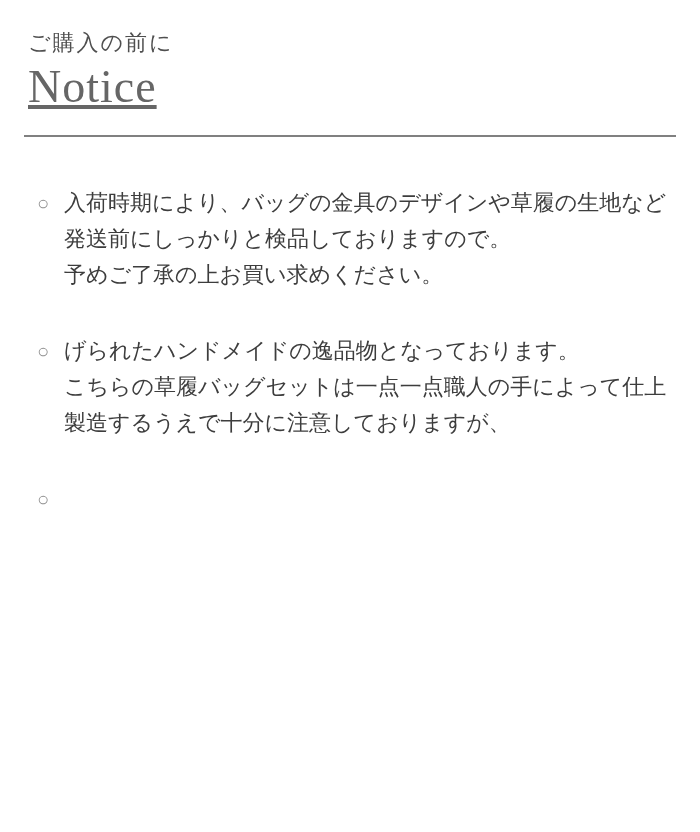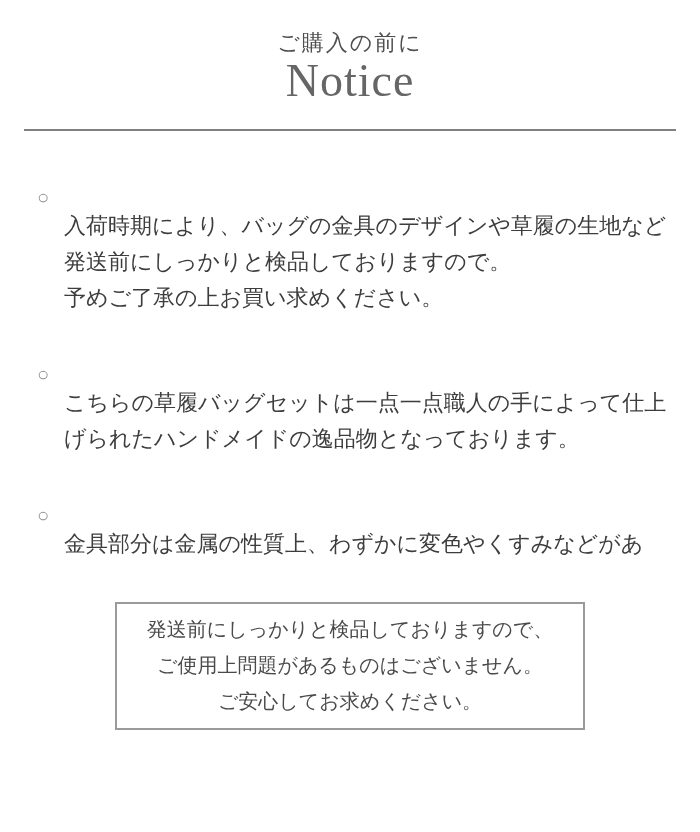--- a/index.html
+++ b/index.html
@@ -11,35 +11,37 @@
     position: relative;
     width: 700px;
     height: 832px;
     background: #ffffff;
     overflow: hidden;
     font-family: "Liberation Sans", "DejaVu Sans", sans-serif;
   }
   
   .header {
     padding-top: 30px;
-    text-align: center;
+    padding-left: 28px;
   }
   .header-subtitle {
     font-family: "Liberation Serif", "DejaVu Serif", serif;
     font-size: 22px;
     line-height: 26px;
     letter-spacing: 2px;
     color: #4f4f4f;
   }
   .header-title {
     font-family: "Liberation Serif", "DejaVu Serif", serif;
     font-size: 46px;
     line-height: 50px;
+    margin-top: 6px;
     letter-spacing: 1px;
     color: #666666;
+    text-decoration: underline;
   }
   .divider {
     width: 652px;
     margin: 23px auto 0 auto;
     border: none;
     border-top: 2px solid #808080;
     height: 0;
   }
   
   .notices {
@@ -55,21 +57,20 @@
   }
   .notice-marker {
     flex: 0 0 27px;
     width: 27px;
     font-size: 20px;
     line-height: 36px;
     color: #8f8f8f;
   }
   .notice-lines {
     flex: 1;
-    margin-top: 29px;
   }
   .notice-line {
     white-space: nowrap;
   }
   
   .assurance-box {
     width: 424px;
     margin: 0 auto;
     border: 2px solid #9a9a9a;
     padding: 7px 21px 9px 21px;
@@ -101,33 +102,28 @@
       <div class="notice-lines">
         <div class="notice-line">入荷時期により、バッグの金具のデザインや草履の生地など</div>
         <div class="notice-line">発送前にしっかりと検品しておりますので。</div>
         <div class="notice-line">予めご了承の上お買い求めください。</div>
       </div>
     </div>
 
     <div class="notice">
       <span class="notice-marker">○</span>
       <div class="notice-lines">
+        <div class="notice-line">げられたハンドメイドの逸品物となっております。</div>
         <div class="notice-line">こちらの草履バッグセットは一点一点職人の手によって仕上</div>
-        <div class="notice-line">げられたハンドメイドの逸品物となっております。</div>
+        <div class="notice-line">製造するうえで十分に注意しておりますが、</div>
       </div>
     </div>
 
     <div class="notice">
       <span class="notice-marker">○</span>
       <div class="notice-lines">
-        <div class="notice-line">金具部分は金属の性質上、わずかに変色やくすみなどがあ</div>
       </div>
     </div>
 
   </div>
 
-  <div class="assurance-box">
-    <div class="assurance-line">発送前にしっかりと検品しておりますので、</div>
-    <div class="assurance-line">ご使用上問題があるものはございません。</div>
-    <div class="assurance-line">ご安心してお求めください。</div>
-  </div>
 
 </div>
 
 </body></html>

